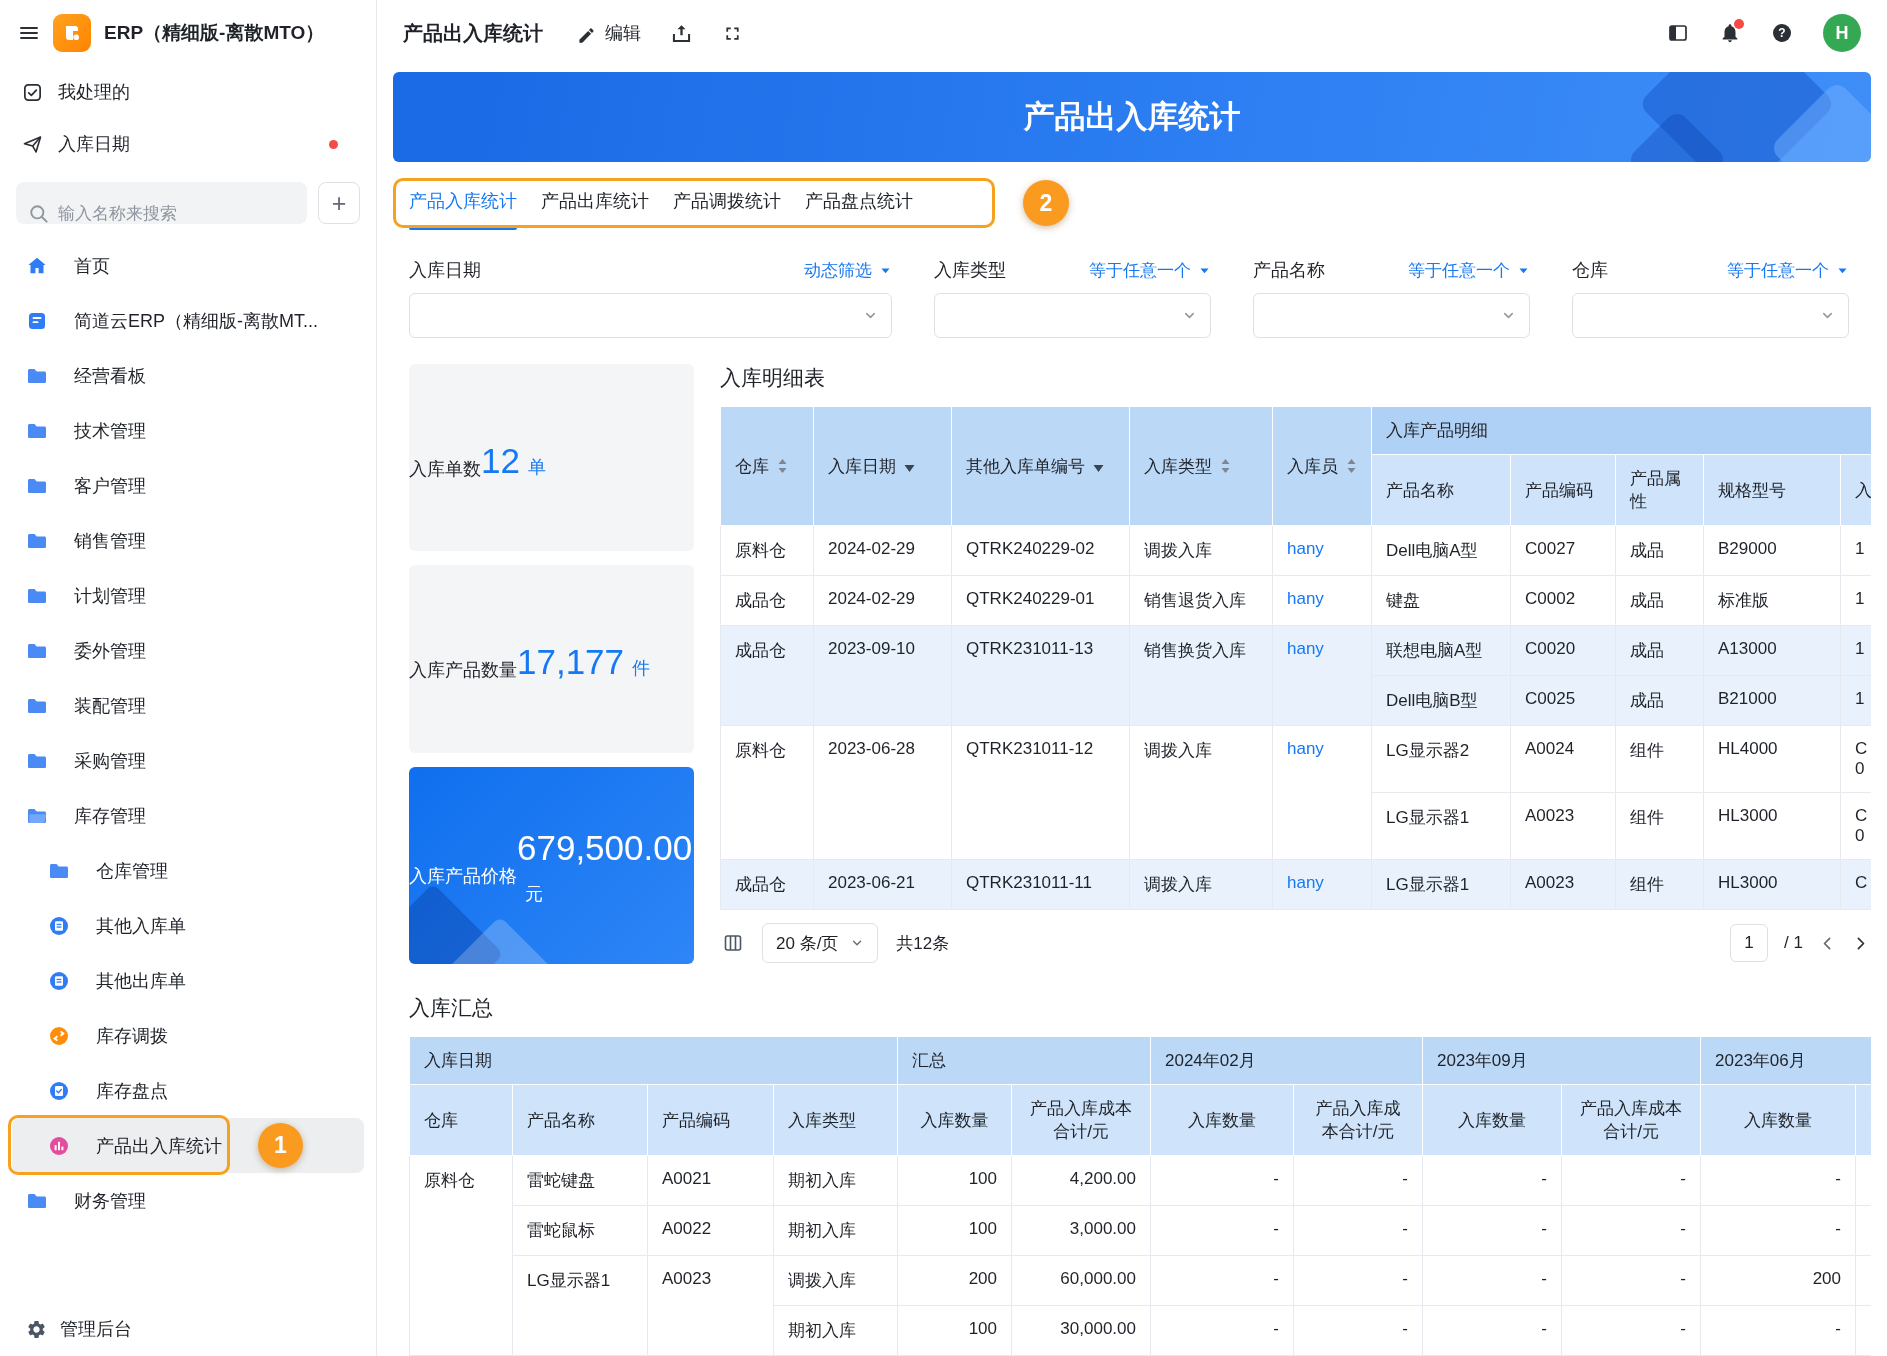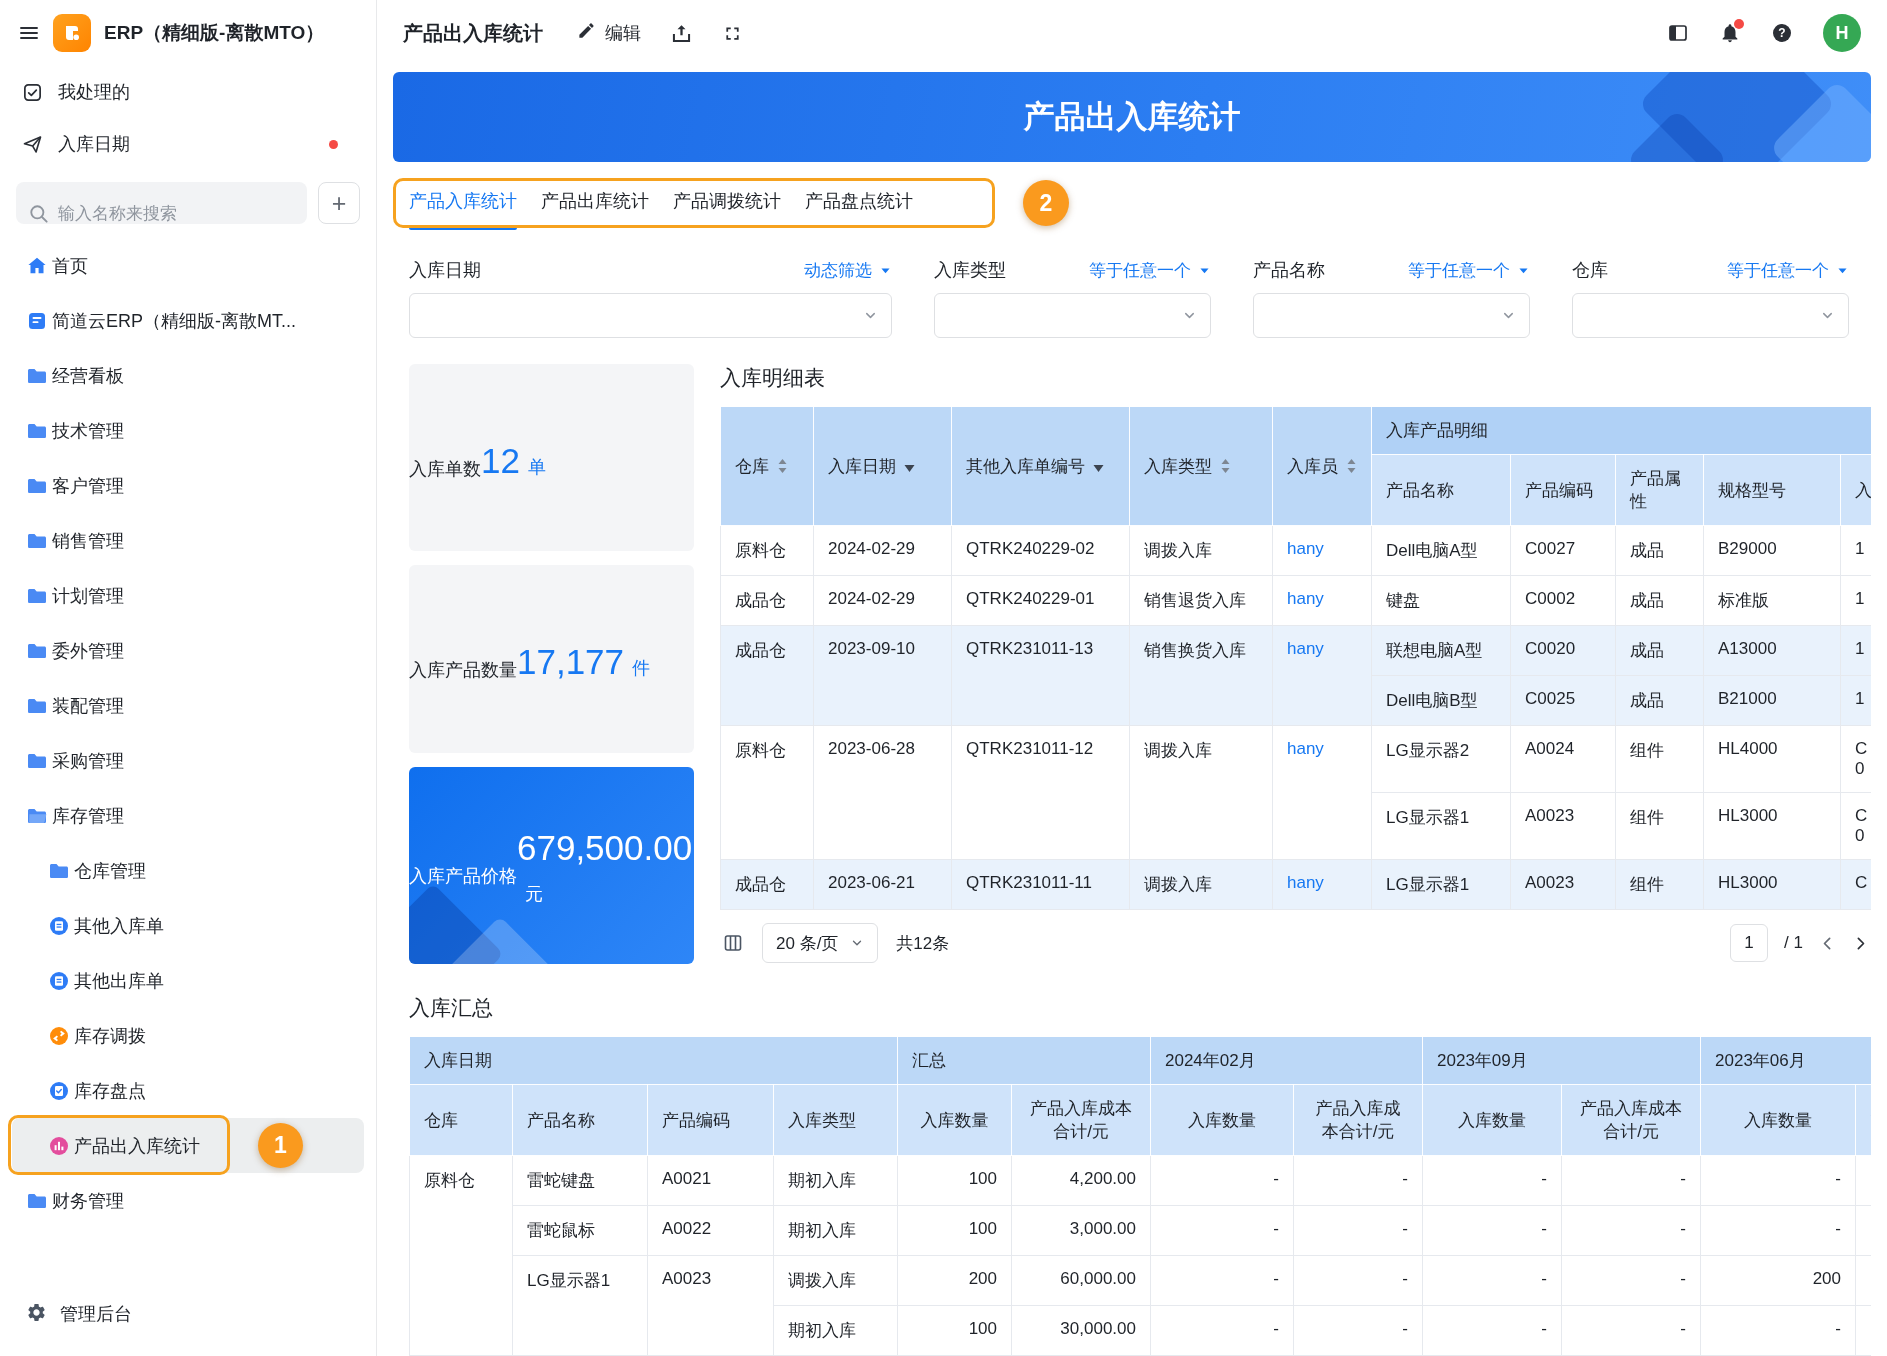--- a/index.html
+++ b/index.html
@@ -12,37 +12,37 @@
   .logo{width:38px;height:38px;border-radius:9px;background:linear-gradient(135deg,#ffa21f,#ff8400);display:flex;align-items:center;justify-content:center;flex:none}
   .sb-title{font-weight:bold;font-size:19px;white-space:nowrap}
   .sb-item{height:52px;display:flex;align-items:center;gap:15px;padding:0 22px;font-size:18px;cursor:pointer}
   .sb-item .reddot{width:9px;height:9px;border-radius:50%;background:#f54a45;margin-left:auto;margin-right:16px}
   .search-row{display:flex;align-items:center;gap:11px;padding:12px 16px}
   .search-box{flex:1;height:42px;background:#f2f3f5;border-radius:8px;display:flex;align-items:flex-end;gap:9px;padding:0 12px}
   .search-box input{border:none;outline:none;background:transparent;font-size:17px;color:#1f2329;width:100%;font-family:inherit}
   .search-box input::placeholder{color:#8f959e}
   .add-btn{width:42px;height:42px;border:1px solid #dee0e3;border-radius:8px;font-size:25px;color:#646a73;display:flex;align-items:center;justify-content:center;cursor:pointer}
   .nav{flex:1;padding:2px 12px;overflow:hidden}
-  .nav-item{height:55px;display:flex;align-items:center;gap:4px;padding:0 14px;font-size:18px;border-radius:8px;position:relative;cursor:pointer}
+  .nav-item{height:55px;display:flex;align-items:center;gap:26px;padding:0 14px;font-size:18px;border-radius:8px;position:relative;cursor:pointer}
   .nav-item.child{padding-left:36px}
   .nav-item.selected{background:#eceeef}
   .nav-icon{width:22px;height:22px;flex:none;display:flex}
   .nav-icon svg,.sb-icon svg{width:100%;height:100%}
   .sb-icon{width:21px;height:21px;flex:none;display:flex}
   .nav-label{white-space:nowrap;overflow:hidden;text-overflow:ellipsis}
-  .sb-footer{height:54px;display:flex;gap:13px;padding:0 26px;font-size:18px;cursor:pointer}
+  .sb-footer{height:54px;display:flex;align-items:center;gap:13px;padding:0 26px;font-size:18px;cursor:pointer}
   
   .ann-badge{display:flex;align-items:center;justify-content:center;border-radius:50%;background:#fa9a1e;color:#fff;font-weight:bold;box-shadow:0 2px 7px rgba(120,70,0,.35)}
   .item-ann{position:absolute;left:-4px;top:-3px;width:222px;height:60px;border:3px solid #f6a21f;border-radius:10px;pointer-events:none}
   .item-badge{position:absolute;left:246px;top:5px;width:45px;height:45px;font-size:23px}
   
   .main{flex:1;display:flex;flex-direction:column;min-width:0}
   .topbar{height:66px;display:flex;align-items:center;gap:30px;padding:0 26px}
   .topbar-title{font-size:20px;font-weight:bold;margin-right:4px}
-  .tb-action{display:flex;align-items:flex-start;gap:9px;font-size:18px;cursor:pointer}
+  .tb-action{display:flex;align-items:flex-end;gap:9px;font-size:18px;cursor:pointer}
   .icon-btn{display:inline-flex;align-items:center;justify-content:center;cursor:pointer}
   .topbar-right{margin-left:auto;display:flex;align-items:center;gap:30px}
   .bell{position:relative}
   .bell .reddot{position:absolute;top:-3px;right:-3px;width:10px;height:10px;border-radius:50%;background:#f54a45}
   .avatar{width:38px;height:38px;border-radius:50%;background:#35a854;color:#fff;font-weight:bold;font-size:18px;display:flex;align-items:center;justify-content:center;cursor:pointer}
   .content{flex:1;padding:6px 16px 0;overflow:hidden;display:flex;flex-direction:column}
   
   .banner{height:90px;min-height:90px;border-radius:6px;background:linear-gradient(100deg,#1a69e5 0%,#2c7ef2 55%,#3f8ef8 100%);position:relative;display:flex;align-items:center;justify-content:center;color:#fff;font-size:31px;font-weight:bold;overflow:hidden}
   .banner i{position:absolute;transform:rotate(45deg);border-radius:12px}
   .banner .d1{right:64px;top:-38px;width:140px;height:140px;background:rgba(10,70,190,.38)}

